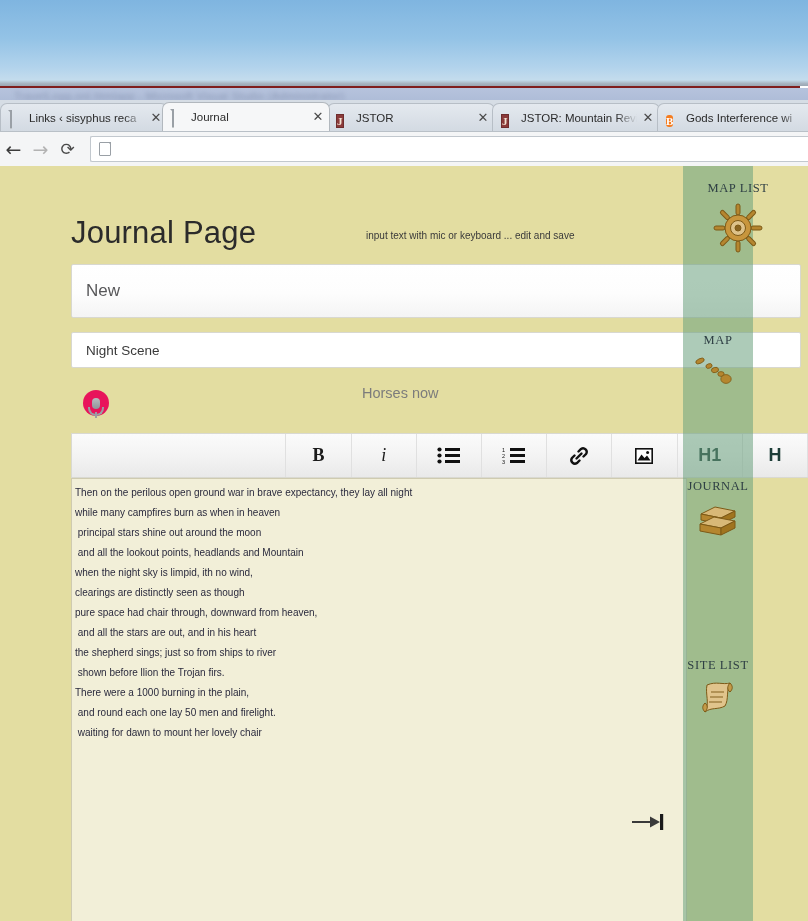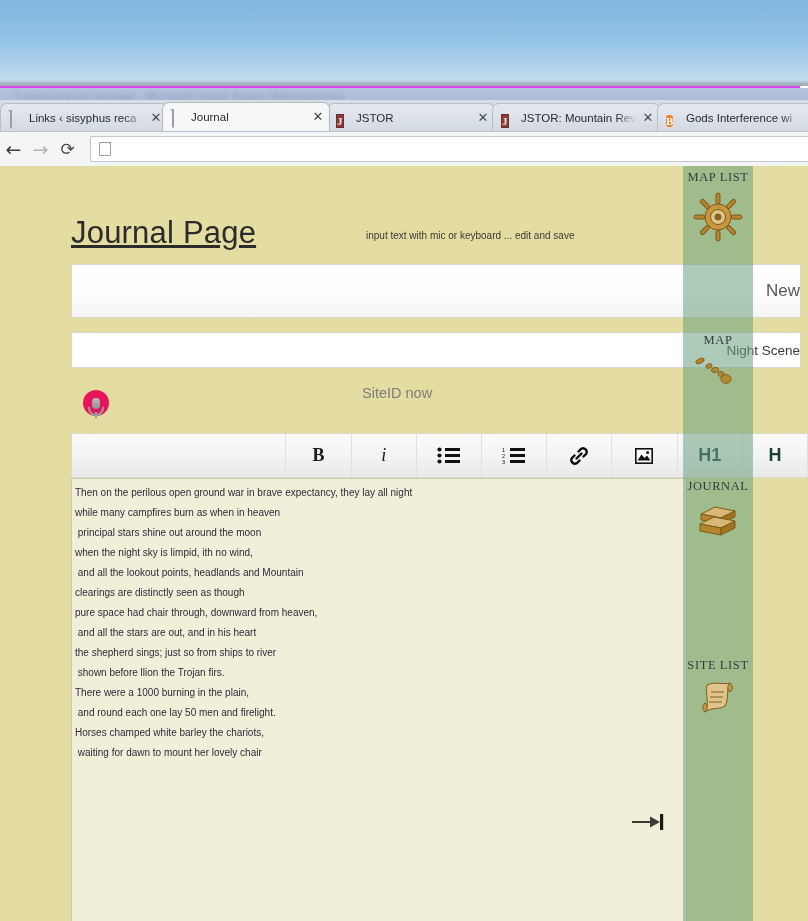--- a/index.html
+++ b/index.html
@@ -1,21 +1,21 @@
 <!DOCTYPE html>
 <html><head>
 <meta charset="utf-8">
 <style>
   html, body {
     margin: 0; padding: 0;
     width: 808px; height: 921px;
     overflow: hidden;
     font-family: "Liberation Sans", sans-serif;
   }
-  #root { position: relative; width: 800px; height: 921px; background: #d946ef; }
+  #root { position: relative; width: 800px; height: 921px; background: #7f1d1d; }
 
   
   .desktop {
     position: absolute; left: 0; top: 0; width: 808px; height: 86px;
     background: linear-gradient(180deg, #7fb5e0 0%, #94c3e6 45%, #b2d3ec 78%, #c4dced 93%, #a8b5c2 97%, #9aa6b2 100%);
   }
   .bgwin-title {
     position: absolute; left: 0; top: 88px; width: 808px; height: 20px;
     background: linear-gradient(180deg, #b6c3dd 0%, #aab8d4 100%);
     overflow: hidden;
@@ -125,35 +125,34 @@
   .url .host { color: #1d1d1d; }
 
   
   .page {
     position: absolute; left: 0; top: 166px; width: 808px; height: 755px;
     background: #e3dda1;
     overflow: hidden;
   }
   .page-title {
     position: absolute; left: 71px; top: 49px;
-    font-size: 31px; color: #2b2b2b; font-weight: normal; letter-spacing: .2px; text-decoration: underline;
+    font-size: 31px; color: #2b2b2b; font-weight: normal; letter-spacing: .2px;
   }
   .page-tagline {
     position: absolute; left: 366px; top: 64px;
     font-size: 10px; color: #3a3a3a;
   }
 
   .field {
     position: absolute; left: 71px; width: 730px;
     background: linear-gradient(180deg,#ffffff 0%, #fdfdfd 55%, #f4f4f4 100%);
     border: 1px solid #d8d8d0; border-radius: 2px;
     box-sizing: border-box;
     display: flex; align-items: center;
     padding-left: 14px;
-    justify-content: flex-end;
   }
   #field-new  { top: 98px; height: 54px; }
   #field-new .fv { font-size: 17px; color: #58585a; }
   #field-title { top: 166px; height: 36px; background: #fff;}
   #field-title .fv { font-size: 13.5px; color: #3a3a3a; }
 
   .mic {
     position: absolute; left: 83px; top: 224px;
     width: 26px; height: 26px; border-radius: 50%;
     background: #e8145b;
@@ -292,21 +291,21 @@
       <span class="fv">New</span>
     </div>
 
     <div class="field" id="field-title">
       <span class="fv">Night Scene</span>
     </div>
 
     <div class="mic">
       <span class="micshape"></span>
     </div>
-    <div class="speaknow">SiteID now</div>
+    <div class="speaknow">Horses now</div>
 
     <div class="ed-toolbar">
       <div class="ed-spacer"></div>
 
       <div class="ed-btn bold">B</div>
       <div class="ed-btn ital">i</div>
 
       <div class="ed-btn">
         <span>
           <svg width="24" height="17" viewBox="0 0 24 17">
@@ -356,43 +355,42 @@
       </div>
 
       <div class="ed-btn h">H1</div>
       <div class="ed-btn h">H</div>
     </div>
 
     <div class="textarea" id="editor-lines">
         <div class="ln">Then on the perilous open ground war in brave expectancy, they lay all night</div>
         <div class="ln">while many campfires burn as when in heaven</div>
         <div class="ln"> principal stars shine out around the moon</div>
+        <div class="ln"> and all the lookout points, headlands and Mountain</div>
         <div class="ln">when the night sky is limpid, ith no wind,</div>
-        <div class="ln"> and all the lookout points, headlands and Mountain</div>
         <div class="ln">clearings are distinctly seen as though</div>
         <div class="ln">pure space had chair through, downward from heaven,</div>
         <div class="ln"> and all the stars are out, and in his heart</div>
         <div class="ln">the shepherd sings; just so from ships to river</div>
         <div class="ln"> shown before llion the Trojan firs.</div>
         <div class="ln">There were a 1000 burning in the plain,</div>
         <div class="ln"> and round each one lay 50 men and firelight.</div>
-        <div class="ln">Horses champed white barley the chariots,</div>
         <div class="ln"> waiting for dawn to mount her lovely chair</div>
       </div>
 
     <div class="tabcursor">
       <svg width="34" height="22" viewBox="0 0 34 22">
         <path d="M2 10 H20 V5.5 L30 11 L20 16.5 V12 H2 Z" fill="#3a3a3a"></path>
         <rect x="30" y="3" width="3.2" height="16" fill="#1a1a1a"></rect>
       </svg>
     </div>
 
     <div class="sidebar">
 
-      <div class="sb-sec" style="top:4px;">
+      <div class="sb-sec" style="top:15px;padding-left:20px;">
         <div class="sb-label">MAP LIST</div>
         <div class="sb-icon">
           <svg width="52" height="52" viewBox="0 0 52 52">
             <g fill="#b5862f" stroke="#7d5a17" stroke-width="1">
               <g>
                 <rect x="24" y="2" width="4" height="11" rx="2"></rect>
                 <rect x="24" y="39" width="4" height="11" rx="2"></rect>
                 <rect x="2" y="24" width="11" height="4" rx="2"></rect>
                 <rect x="39" y="24" width="11" height="4" rx="2"></rect>
                 <rect x="24" y="2" width="4" height="11" rx="2" transform="rotate(45 26 26)"></rect>

